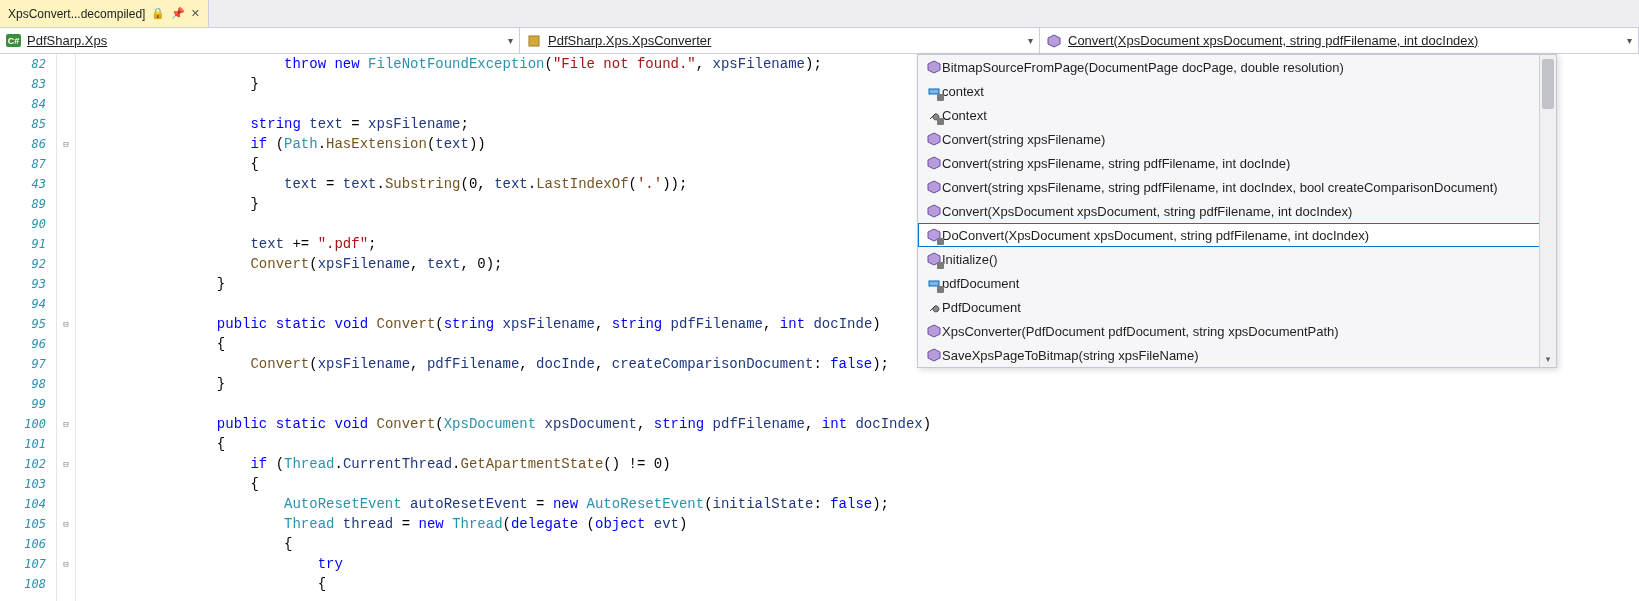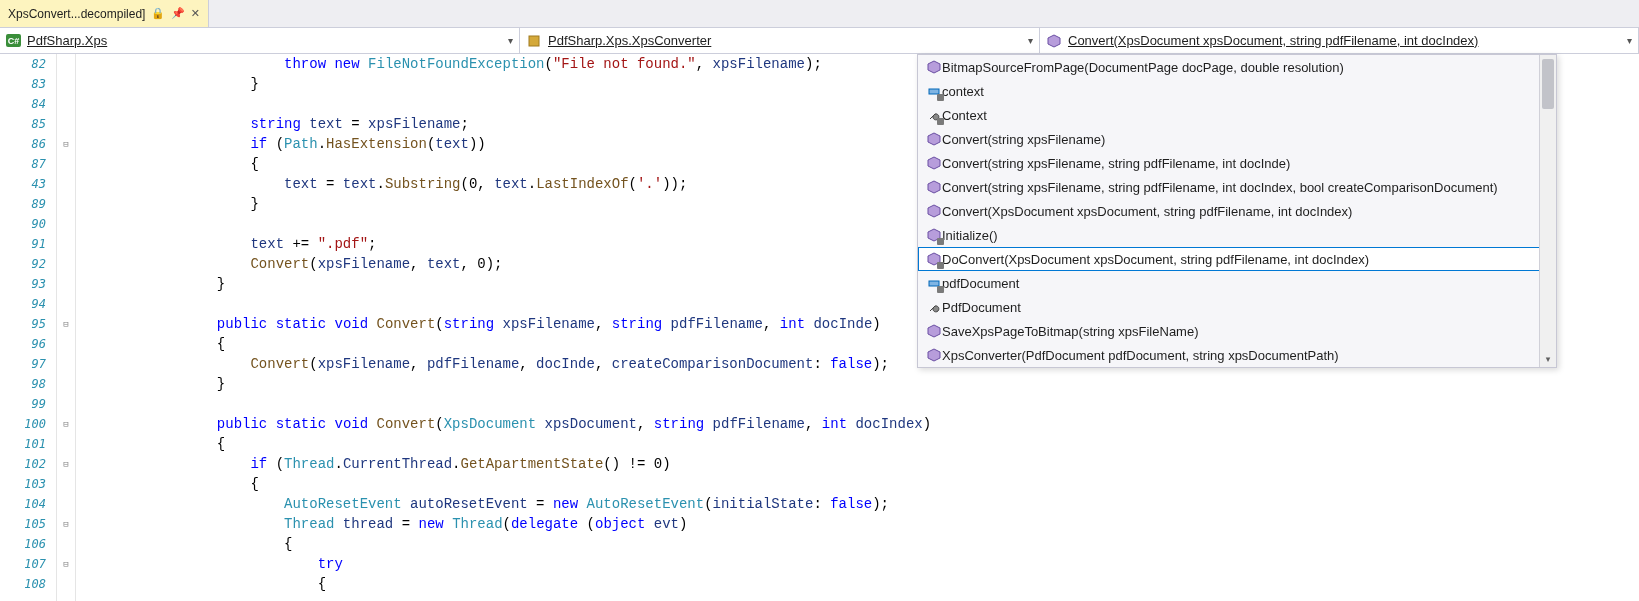--- a/index.html
+++ b/index.html
@@ -371,61 +371,61 @@
       <span>Convert(string xpsFilename, string pdfFilename, int docIndex, bool createComparisonDocument)</span>
     </div>
     <div class="popup-row">
       <span class="ico">
         <svg width="14" height="14" viewBox="0 0 14 14">
           <polygon points="7,1 13,4 13,10 7,13 1,10 1,4" fill="#b79ddb" stroke="#6a4fa3"></polygon>
         </svg>
       </span>
       <span>Convert(XpsDocument xpsDocument, string pdfFilename, int docIndex)</span>
     </div>
-    <div class="popup-row">
-      <span class="ico lock-overlay">
-        <svg width="14" height="14" viewBox="0 0 14 14">
-          <polygon points="7,1 13,4 13,10 7,13 1,10 1,4" fill="#b79ddb" stroke="#6a4fa3"></polygon>
-        </svg>
-      </span>
-      <span>Initialize()</span>
-    </div>
     <div class="popup-row selected">
       <span class="ico lock-overlay">
         <svg width="14" height="14" viewBox="0 0 14 14">
           <polygon points="7,1 13,4 13,10 7,13 1,10 1,4" fill="#b79ddb" stroke="#6a4fa3"></polygon>
         </svg>
       </span>
       <span>DoConvert(XpsDocument xpsDocument, string pdfFilename, int docIndex)</span>
     </div>
     <div class="popup-row">
       <span class="ico lock-overlay">
         <svg width="14" height="14" viewBox="0 0 14 14">
+          <polygon points="7,1 13,4 13,10 7,13 1,10 1,4" fill="#b79ddb" stroke="#6a4fa3"></polygon>
+        </svg>
+      </span>
+      <span>Initialize()</span>
+    </div>
+    <div class="popup-row">
+      <span class="ico lock-overlay">
+        <svg width="14" height="14" viewBox="0 0 14 14">
           <rect x="2" y="5" width="10" height="5" fill="#7fb4e3" stroke="#0066b8"></rect>
         </svg>
       </span>
       <span>pdfDocument</span>
     </div>
     <div class="popup-row">
       <span class="ico">
         <svg width="14" height="14" viewBox="0 0 14 14">
           <path d="M3 11 L8 6 A3 3 0 1 1 6 8 Z" fill="#888" stroke="#424242"></path>
         </svg>
       </span>
       <span>PdfDocument</span>
     </div>
     <div class="popup-row">
       <span class="ico">
         <svg width="14" height="14" viewBox="0 0 14 14">
           <polygon points="7,1 13,4 13,10 7,13 1,10 1,4" fill="#b79ddb" stroke="#6a4fa3"></polygon>
         </svg>
       </span>
+      <span>XpsConverter(PdfDocument pdfDocument, string xpsDocumentPath)</span>
+    </div>
+    <div class="popup-row">
+      <span class="ico">
+        <svg width="14" height="14" viewBox="0 0 14 14">
+          <polygon points="7,1 13,4 13,10 7,13 1,10 1,4" fill="#b79ddb" stroke="#6a4fa3"></polygon>
+        </svg>
+      </span>
       <span>SaveXpsPageToBitmap(string xpsFileName)</span>
-    </div>
-    <div class="popup-row">
-      <span class="ico">
-        <svg width="14" height="14" viewBox="0 0 14 14">
-          <polygon points="7,1 13,4 13,10 7,13 1,10 1,4" fill="#b79ddb" stroke="#6a4fa3"></polygon>
-        </svg>
-      </span>
-      <span>XpsConverter(PdfDocument pdfDocument, string xpsDocumentPath)</span>
     </div>
   </div>
 
 </body></html>

